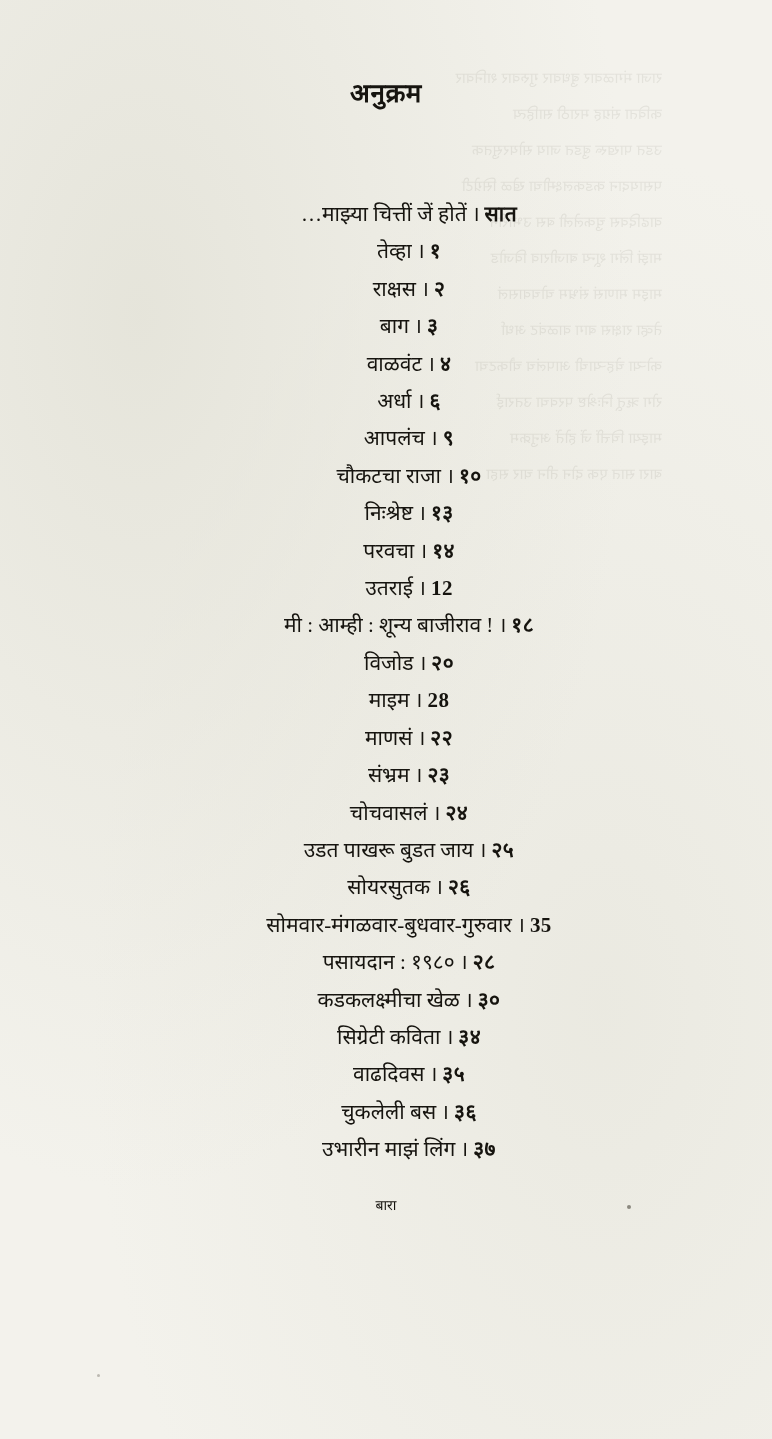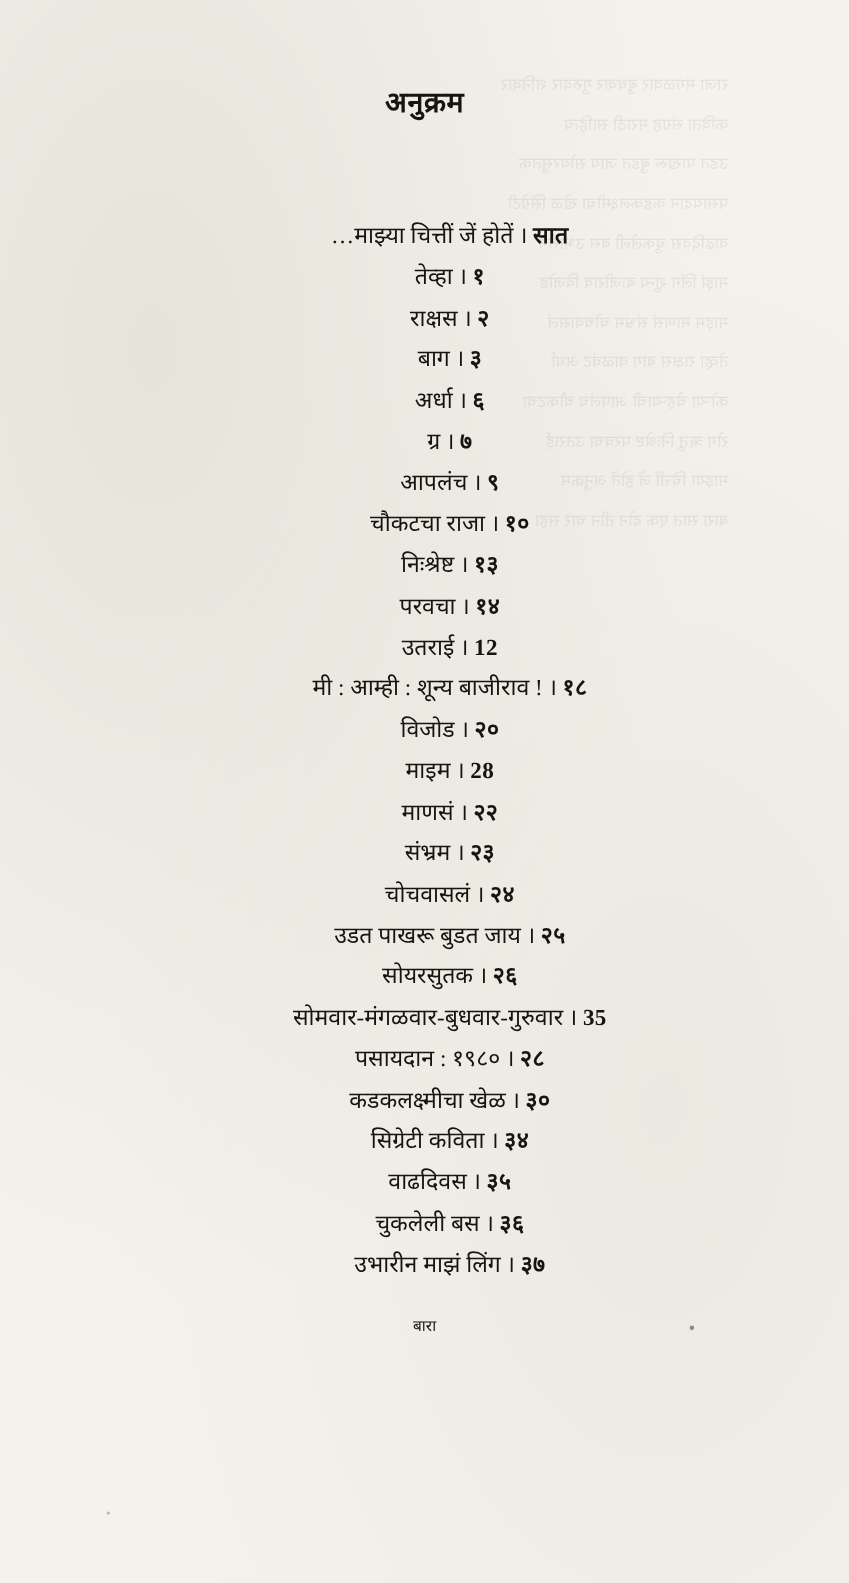--- a/index.html
+++ b/index.html
@@ -104,22 +104,22 @@
 <div class="speck" style="left:627px; top:1205px; width:4px; height:4px;"></div>
 <div class="speck" style="left:97px; top:1374px; width:3px; height:3px; opacity:.3;"></div>
 
 <div class="content">
   <div class="doc-title">अनुक्रम</div>
   <ul class="toc" id="toc-list">
       <li class="first"><span class="entry-title">…माझ्या चित्तीं जें होतें</span><span class="sep">।</span><span class="page-no">सात</span></li>
       <li><span class="entry-title">तेव्हा</span><span class="sep">।</span><span class="page-no">१</span></li>
       <li><span class="entry-title">राक्षस</span><span class="sep">।</span><span class="page-no">२</span></li>
       <li><span class="entry-title">बाग</span><span class="sep">।</span><span class="page-no">३</span></li>
+      <li><span class="entry-title">वाळवंट</span><span class="sep">।</span><span class="page-no">४</span></li>
       <li><span class="entry-title">अर्धा</span><span class="sep">।</span><span class="page-no">६</span></li>
-      <li><span class="entry-title">ग्र</span><span class="sep">।</span><span class="page-no">७</span></li>
       <li><span class="entry-title">आपलंच</span><span class="sep">।</span><span class="page-no">९</span></li>
       <li><span class="entry-title">चौकटचा राजा</span><span class="sep">।</span><span class="page-no">१०</span></li>
       <li><span class="entry-title">निःश्रेष्ट</span><span class="sep">।</span><span class="page-no">१३</span></li>
       <li><span class="entry-title">परवचा</span><span class="sep">।</span><span class="page-no">१४</span></li>
       <li><span class="entry-title">उतराई</span><span class="sep">।</span><span class="page-no">12</span></li>
       <li><span class="entry-title">मी : आम्ही : शून्य बाजीराव !</span><span class="sep">।</span><span class="page-no">१८</span></li>
       <li><span class="entry-title">विजोड</span><span class="sep">।</span><span class="page-no">२०</span></li>
       <li><span class="entry-title">माइम</span><span class="sep">।</span><span class="page-no">28</span></li>
       <li><span class="entry-title">माणसं</span><span class="sep">।</span><span class="page-no">२२</span></li>
       <li><span class="entry-title">संभ्रम</span><span class="sep">।</span><span class="page-no">२३</span></li>

